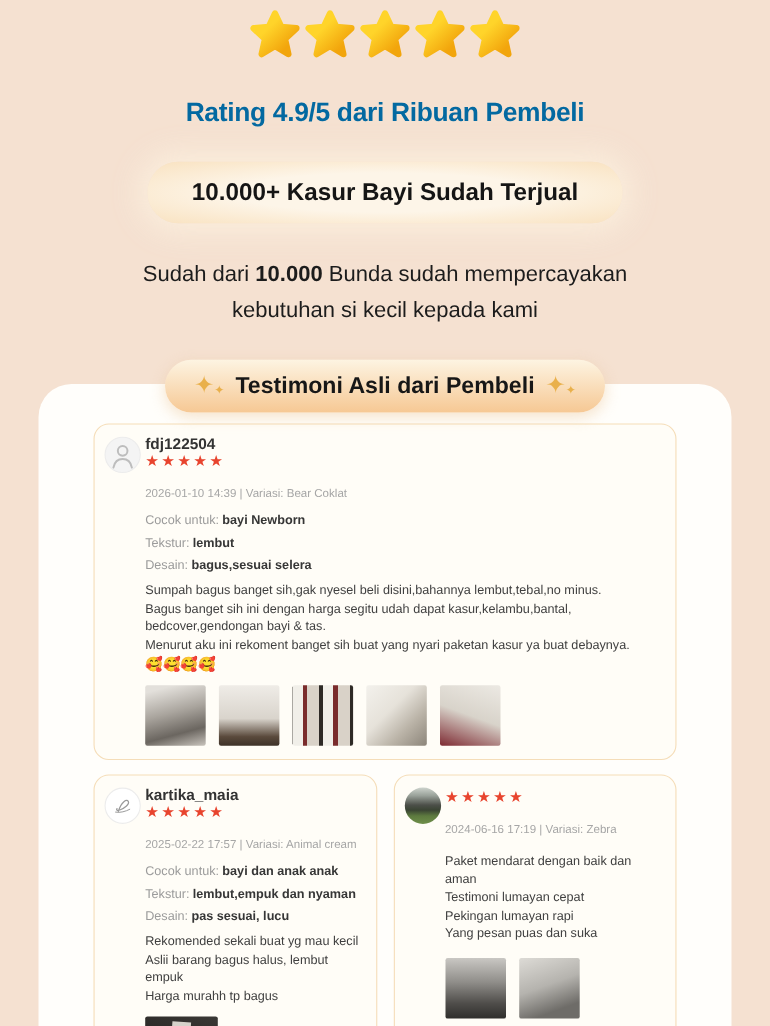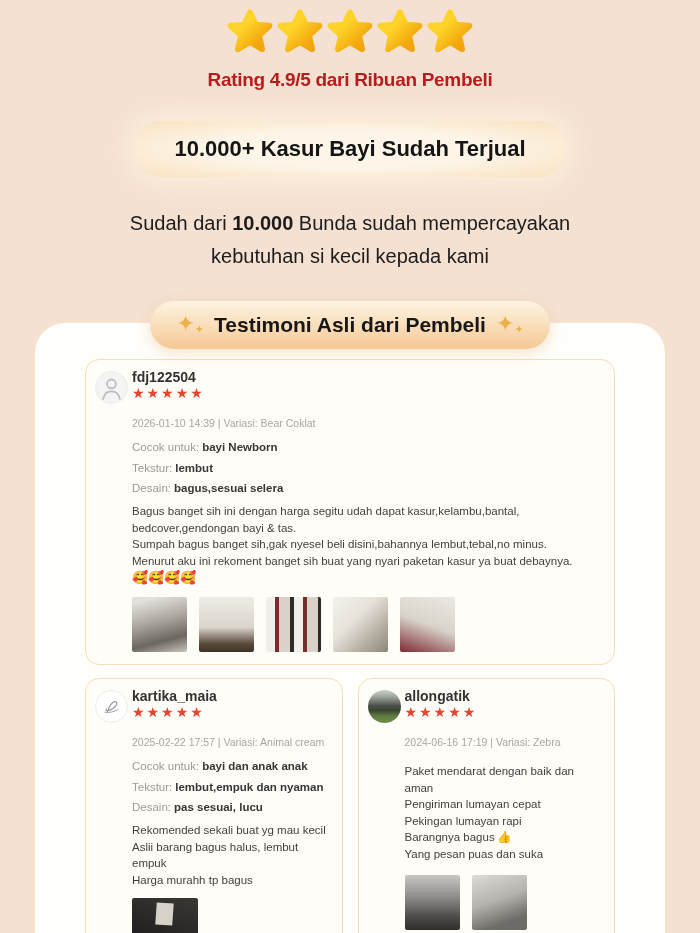--- a/index.html
+++ b/index.html
@@ -4,21 +4,21 @@
 <style>
   * { margin:0; padding:0; box-sizing:border-box; }
   html,body { width:700px; }
   body { font-family:"Liberation Sans", sans-serif; }
   .page { width:700px; height:933px; background:#f5e1d1; overflow:hidden; }
 
   
   .hero { text-align:center; padding-top:8px; }
   .stars-row { display:flex; justify-content:center; gap:2px; height:49px; }
   .stars-row svg { width:48px; height:47px; }
-  .hero-title { margin-top:12px; font-size:19px; font-weight:800; color:#b91c1c; letter-spacing:-.3px; }
+  .hero-title { margin-top:32px; font-size:24px; font-weight:800; color:#0369a1; letter-spacing:-.3px; }
   .sold-badge { display:inline-block; margin-top:30px; padding:15px 40px; border-radius:40px;
     background:radial-gradient(ellipse at center, #fdf5e8 45%, #f9e2c0 100%);
     box-shadow:0 0 26px 8px rgba(252,240,222,.85);
     font-size:22px; font-weight:800; color:#151515; }
   .hero-sub { margin-top:30px; font-size:20px; line-height:33px; color:#1c1c1c; }
   .hero-sub b { font-weight:800; }
   .testi-pill { position:relative; z-index:3; display:inline-flex; align-items:center; gap:10px;
     margin-top:28px; padding:12px 26px; border-radius:30px;
     background:linear-gradient(180deg,#fdf4e2 0%, #f6c894 100%);
     box-shadow:0 4px 14px rgba(233,193,142,.45);
@@ -130,22 +130,22 @@
       </div>
       <div class="username">fdj122504</div>
       <div class="stars-red">★★★★★</div>
       <div class="meta">2026-01-10 14:39 | Variasi: Bear Coklat</div>
       <div class="attrs">
         <div class="attr"><span class="attr-label">Cocok untuk:</span><span class="attr-value">bayi Newborn</span></div>
         <div class="attr"><span class="attr-label">Tekstur:</span><span class="attr-value">lembut</span></div>
         <div class="attr"><span class="attr-label">Desain:</span><span class="attr-value">bagus,sesuai selera</span></div>
       </div>
       <div class="review">
+        <div>Sumpah bagus banget sih,gak nyesel beli disini,bahannya lembut,tebal,no minus.</div>
         <div>Bagus banget sih ini dengan harga segitu udah dapat kasur,kelambu,bantal, bedcover,gendongan bayi &amp; tas.</div>
-        <div>Sumpah bagus banget sih,gak nyesel beli disini,bahannya lembut,tebal,no minus.</div>
         <div>Menurut aku ini rekoment banget sih buat yang nyari paketan kasur ya buat debaynya.</div>
         <div class="emoji-line">🥰🥰🥰🥰</div>
       </div>
       <div class="photos">
         <div class="photo p-a"></div>
         <div class="photo p-b"></div>
         <div class="photo p-c"></div>
         <div class="photo p-d"></div>
         <div class="photo p-e"></div>
       </div>
@@ -173,28 +173,26 @@
           <div>Aslii barang bagus halus, lembut empuk</div>
           <div>Harga murahh tp bagus</div>
         </div>
         <div class="video-thumb">
           
         </div>
       </div>
 
       <div class="card">
         <div class="avatar avatar-photo"></div>
-        <div class="username">allongatik</div>
         <div class="stars-red">★★★★★</div>
         <div class="meta">2024-06-16 17:19 | Variasi: Zebra</div>
         <div class="review" style="margin-top:14px">
           <div>Paket mendarat dengan baik dan aman</div>
-          <div>Pengiriman lumayan cepat</div>
+          <div>Testimoni lumayan cepat</div>
           <div>Pekingan lumayan rapi</div>
-          <div>Barangnya bagus 👍</div>
           <div>Yang pesan puas dan suka</div>
         </div>
         <div class="photos" style="margin-top:13px">
           <div class="photo p-f"></div>
           <div class="photo p-g"></div>
         </div>
       </div>
 
     </div>
   </div>

